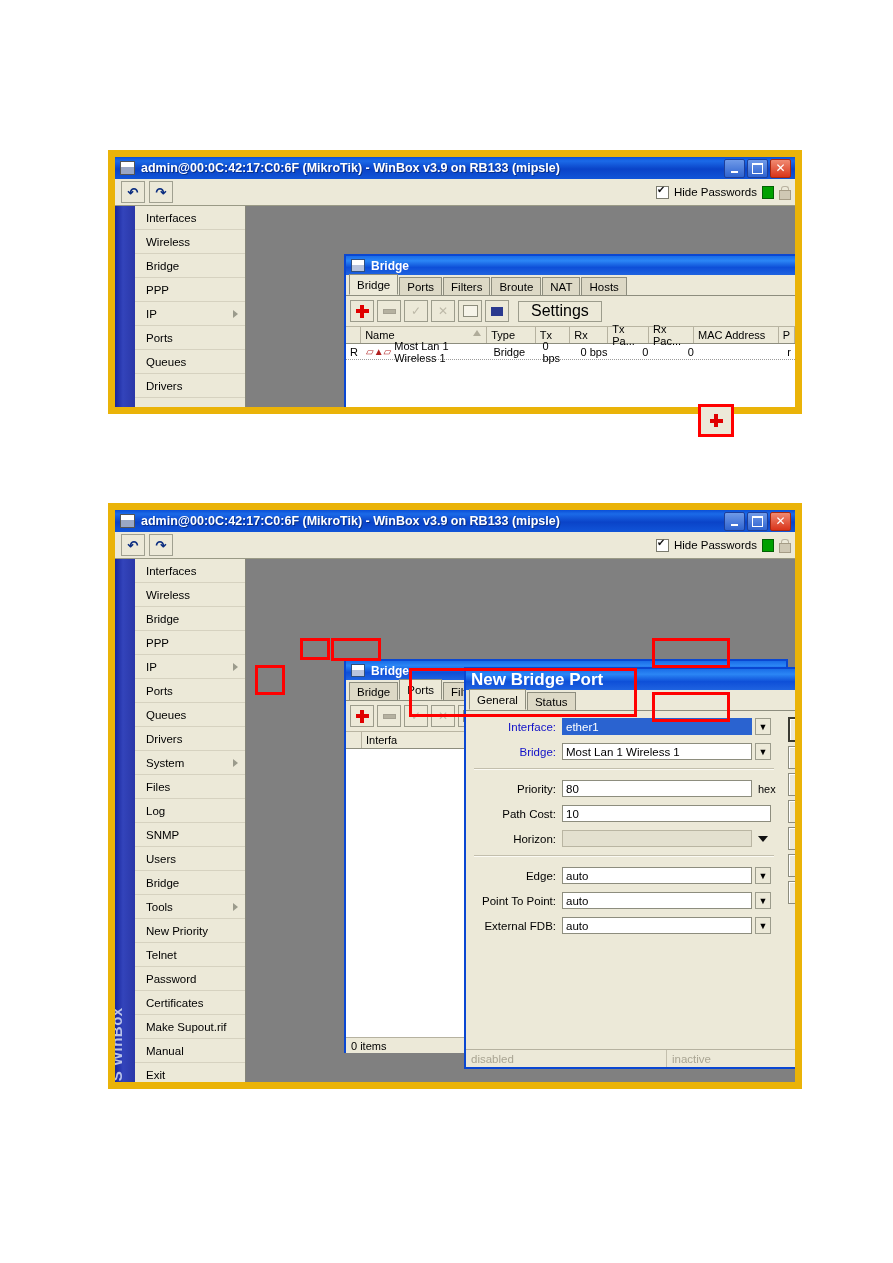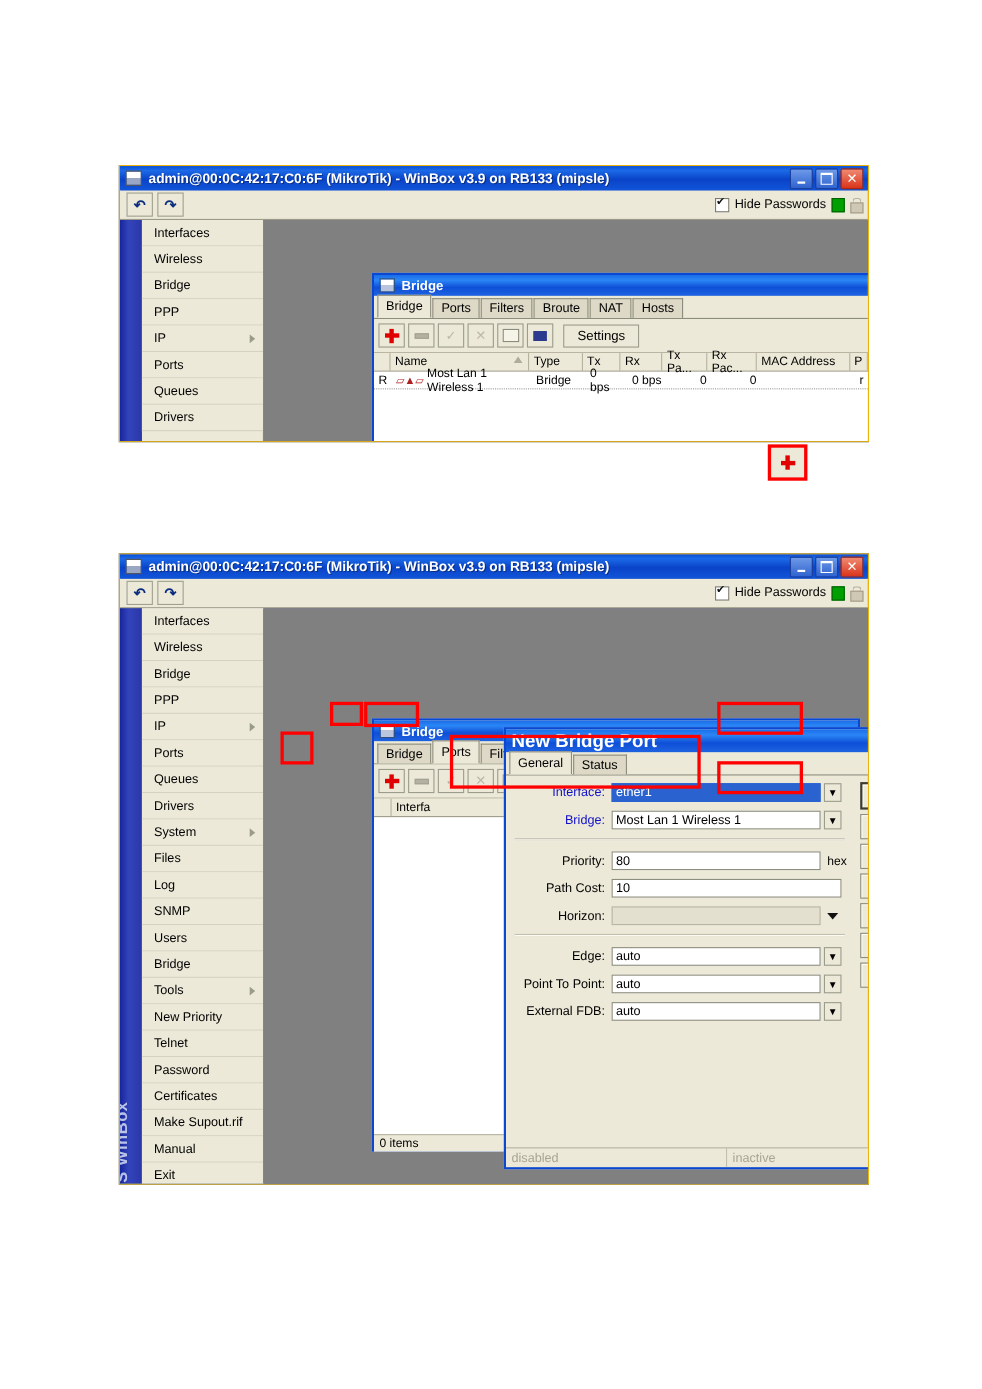--- a/index.html
+++ b/index.html
@@ -1,20 +1,20 @@
 <!DOCTYPE html>
 <html><head>
 <meta charset="utf-8">
 <style>
   html,body{margin:0;padding:0;background:#ffffff;}
   body{width:893px;height:1263px;position:relative;font-family:"Liberation Sans",sans-serif;-webkit-font-smoothing:none;}
   .page{position:absolute;left:0;top:0;width:893px;height:1263px;background:#fff;overflow:hidden;}
 
   
-  .winbox{position:absolute;background:#0a3fd0;border:1px solid #eab308;box-shadow:0 0 0 1px #5b8fe8 inset;overflow:hidden;}
+  .winbox{position:absolute;background:#0a3fd0;border:7px solid #eab308;box-shadow:0 0 0 1px #5b8fe8 inset;overflow:hidden;}
   .wb-titlebar{height:22px;background:linear-gradient(to bottom,#0a4fd6 0%,#1b6ae8 18%,#0a43c8 55%,#1155d8 100%);
       display:flex;align-items:center;padding:0 2px 0 5px;position:relative;}
   .wb-title-icon{width:13px;height:12px;background:#e8e8e8;border:1px solid #555;margin-right:6px;flex:none;
       background:linear-gradient(to bottom,#ffffff 0 45%,#9aa7c4 45% 100%);}
   .wb-title-text{color:#fff;font-size:12.5px;font-weight:bold;letter-spacing:0;white-space:nowrap;
       text-shadow:1px 1px 0 rgba(0,0,0,.35);}
   .wb-btns{margin-left:auto;display:flex;gap:2px;padding-right:2px;}
   .wb-btn{width:19px;height:17px;border:1px solid #1d3f9a;border-radius:2px;
       display:flex;align-items:center;justify-content:center;color:#fff;font-size:10px;font-weight:bold;}
   .wb-btn.min{background:linear-gradient(to bottom,#6f9ae8,#2f63cf);}
@@ -61,21 +61,21 @@
   .tbtn{width:22px;height:20px;background:#ece9d8;border:1px solid #9c9c8c;display:flex;align-items:center;justify-content:center;}
   .plus{position:relative;width:13px;height:13px;}
   .plus:before,.plus:after{content:"";position:absolute;background:#e00000;}
   .plus:before{left:4.5px;top:0;width:4px;height:13px;}
   .plus:after{left:0;top:4.5px;width:13px;height:4px;}
   .minus{width:11px;height:3px;background:#b5b1a0;border:1px solid #a5a192;}
   .chk2{font-size:12px;color:#bdb9a8;}
   .xx{font-size:12px;color:#bdb9a8;}
   .note{width:13px;height:10px;border:1px solid #8c8c7c;background:#f6f4e9;}
   .funnel{width:0;height:0;border-left:6px solid #2b3a8f;border-right:6px solid #2b3a8f;border-top:9px solid #2b3a8f;}
-  .settings-btn{height:19px;padding:0 12px;background:#ece9d8;border:1px solid #9c9c8c;font-size:12px;
+  .settings-btn{height:19px;padding:0 12px;background:#ece9d8;border:1px solid #9c9c8c;font-size:16px;
       display:flex;align-items:center;margin-left:6px;}
   .colhdr{height:16px;background:#ece9d8;display:flex;border-bottom:1px solid #8d8d7e;font-size:11px;}
   .colhdr div{border-right:1px solid #b6b2a0;padding:0 4px;display:flex;align-items:center;height:16px;box-sizing:border-box;}
   .rowline{height:15px;display:flex;font-size:11px;background:#fff;border-bottom:1px dotted #9b9b9b;}
   .rowline div{padding:0 4px;display:flex;align-items:center;box-sizing:border-box;}
   .grid-white{background:#fff;}
   .statusbar{height:15px;background:#ece9d8;border-top:1px solid #b6b2a0;font-size:11px;display:flex;align-items:center;padding-left:5px;}
 
   
   .dlg{position:absolute;background:#ece9d8;border:2px solid #0a47d2;z-index:40;}

